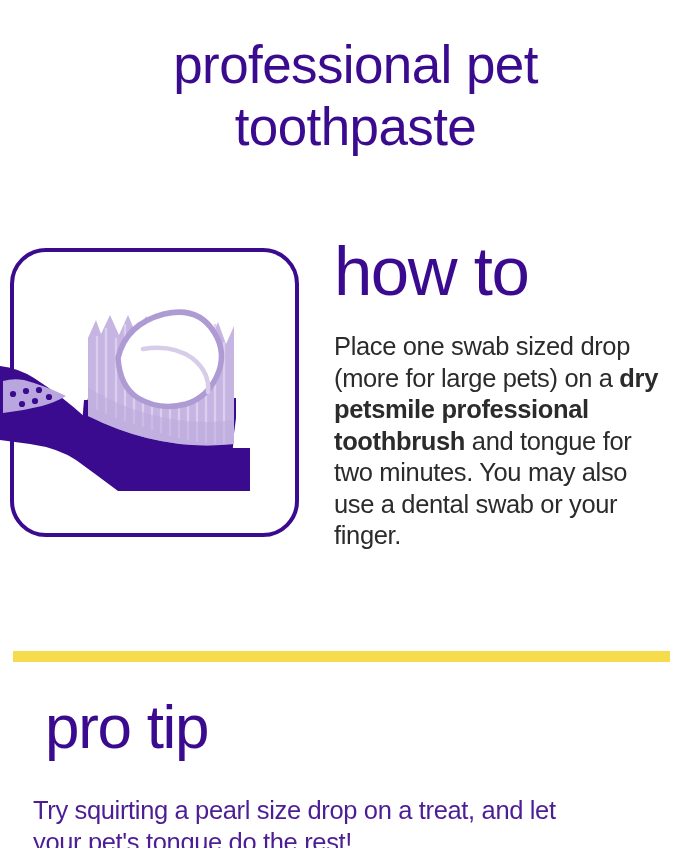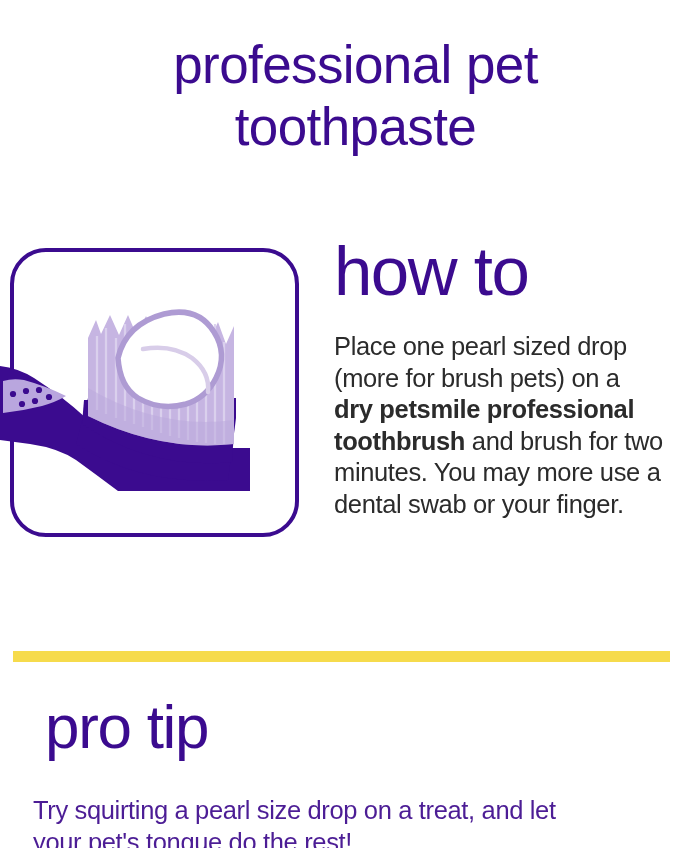--- a/index.html
+++ b/index.html
@@ -201,21 +201,21 @@
                  Q228,106 216,130 Q206,150 186,156
                  Q160,163 138,150 Q120,139 118,110 Z" fill="#FFFFFF" stroke="#AE9BD3" stroke-width="5.5" stroke-linejoin="round"></path>
 
         <path d="M143,101 Q172,96 192,110 Q210,124 208,144" fill="none" stroke="#D8CDE9" stroke-width="4.5" stroke-linecap="round"></path>
       </svg>
     </div>
   </div>
 
   <div class="howto-col">
     <h2 class="howto-heading">how to</h2>
-    <p class="howto-body"><span>Place one pearl sized drop (more for brush pets) on a </span><b>dry petsmile professional toothbrush</b><span> and brush for two minutes. You may more use a dental swab or your finger.</span></p>
+    <p class="howto-body"><span>Place one swab sized drop (more for large pets) on a </span><b>dry petsmile professional toothbrush</b><span> and tongue for two minutes. You may also use a dental swab or your finger.</span></p>
   </div>
 </section>
 
 <div class="divider-rule"></div>
 
 <section class="protip-section">
   <h2 class="protip-heading">pro tip</h2>
   <p class="protip-body">Try squirting a pearl size drop on a treat, and let
 your pet's tongue do the rest!</p>
 </section>

